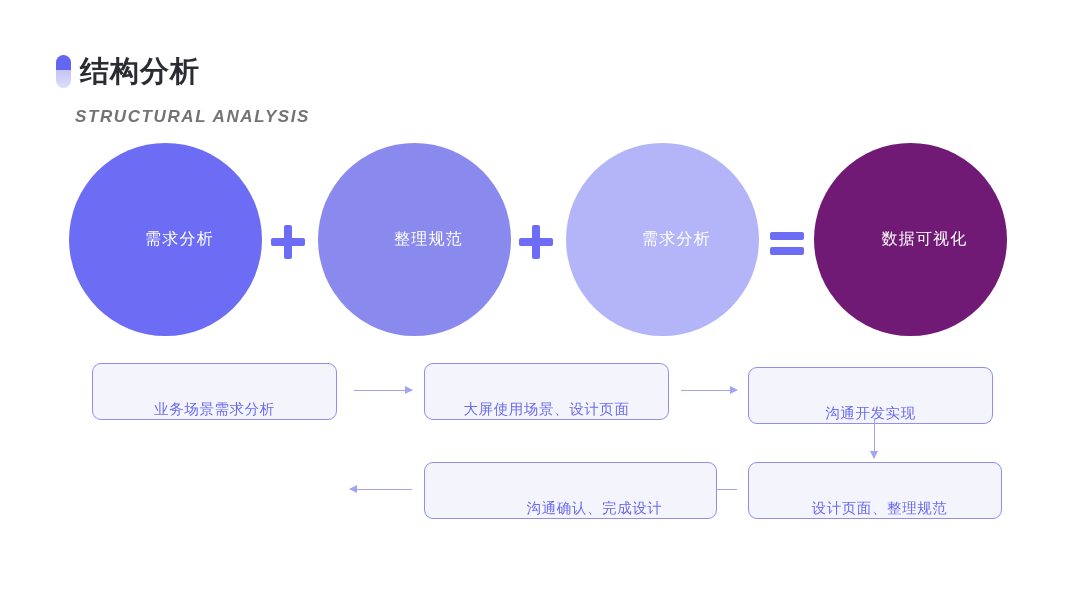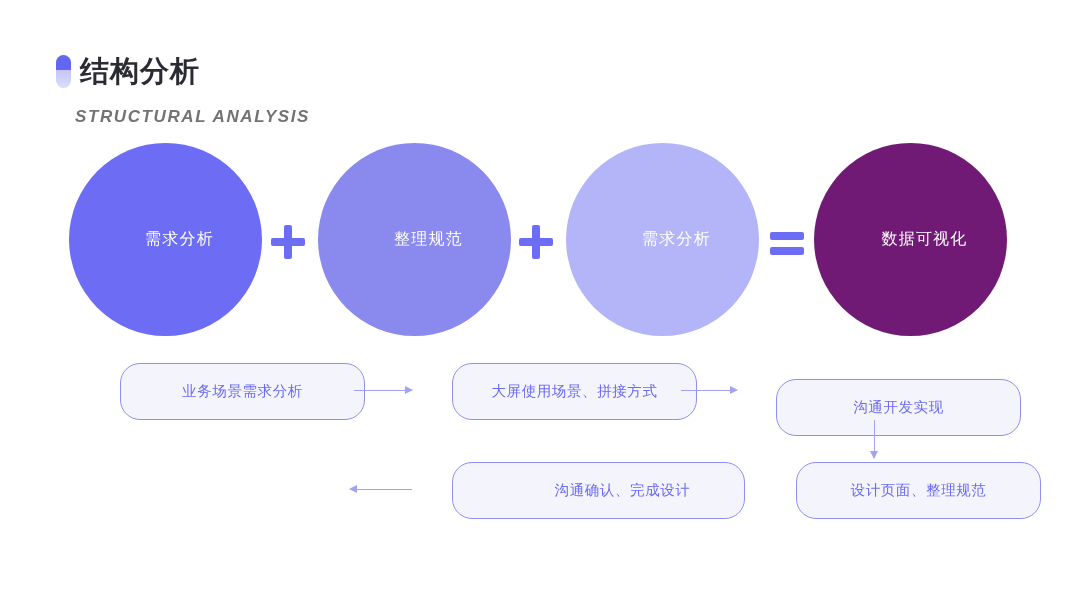--- a/index.html
+++ b/index.html
@@ -111,39 +111,38 @@
     left: 0;
     top: 363px;
     width: 1067px;
     height: 160px;
   }
   .flow-box {
     position: absolute;
     width: 243px;
     height: 55px;
     border: 1px solid #8f8ff0;
-    border-radius: 20px;
+    border-radius: 9px;
     background: #f4f4fd;
     display: flex;
-    align-items: center;
+    align-items: flex-end;
     justify-content: center;
-    margin-left: 28px;
   }
   .flow-label {
     color: #6b6bf0;
     font-size: 14.5px;
     letter-spacing: 0.6px;
     white-space: nowrap;
   }
   .fb-r1c1 { left: 92px;  top: 0; }
   .fb-r1c2 { left: 424px; top: 0; }
-  .fb-r1c3 { left: 748px; top: 16px; }
+  .fb-r1c3 { left: 748px; top: 4px; }
   .fb-r2c1 { left: 92px;  top: 99px; }
   .fb-r2c2 { left: 424px; top: 99px; padding-left: 48px; }
-  .fb-r2c3 { left: 768px; top: 99px; }
+  .fb-r2c3 { left: 748px; top: 99px; padding-left: 9px; }
 
   
   .arrow-h {
     position: absolute;
     height: 11px;
     top: 22px;
   }
   .arrow-line {
     position: absolute;
     top: 5px;
@@ -249,21 +248,21 @@
   <div class="flow-box fb-r1c1">
     <span class="flow-label">业务场景需求分析</span>
   </div>
 
   <div class="arrow-h ar-1">
     <span class="arrow-line"></span>
     <span class="arrow-head head-right"></span>
   </div>
 
   <div class="flow-box fb-r1c2">
-    <span class="flow-label">大屏使用场景、拼接方式</span>
+    <span class="flow-label">大屏使用场景、设计页面</span>
   </div>
 
   <div class="arrow-h ar-2">
     <span class="arrow-line"></span>
     <span class="arrow-head head-right"></span>
   </div>
 
   <div class="flow-box fb-r1c3">
     <span class="flow-label">沟通开发实现</span>
   </div>

